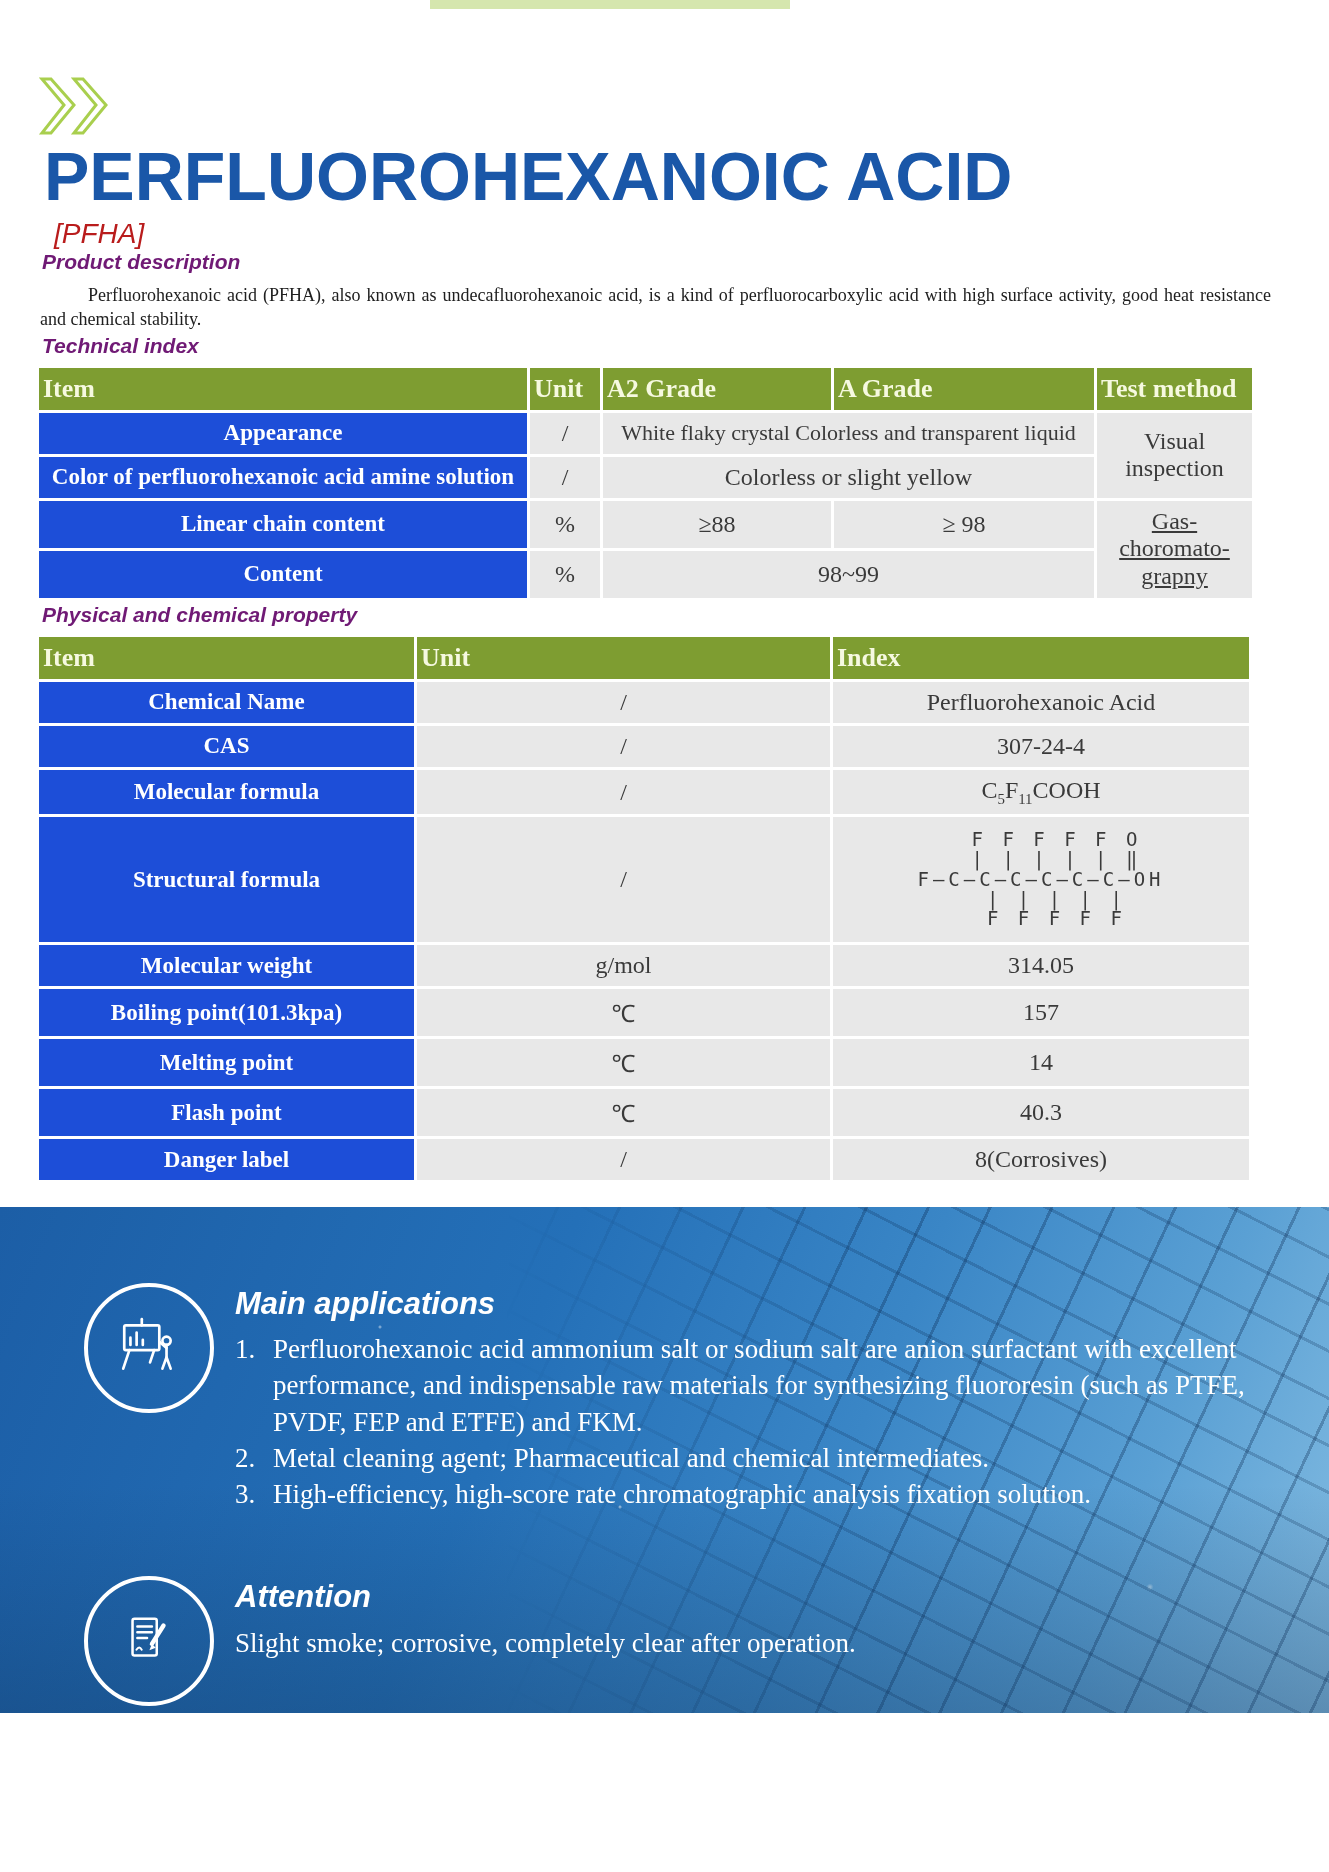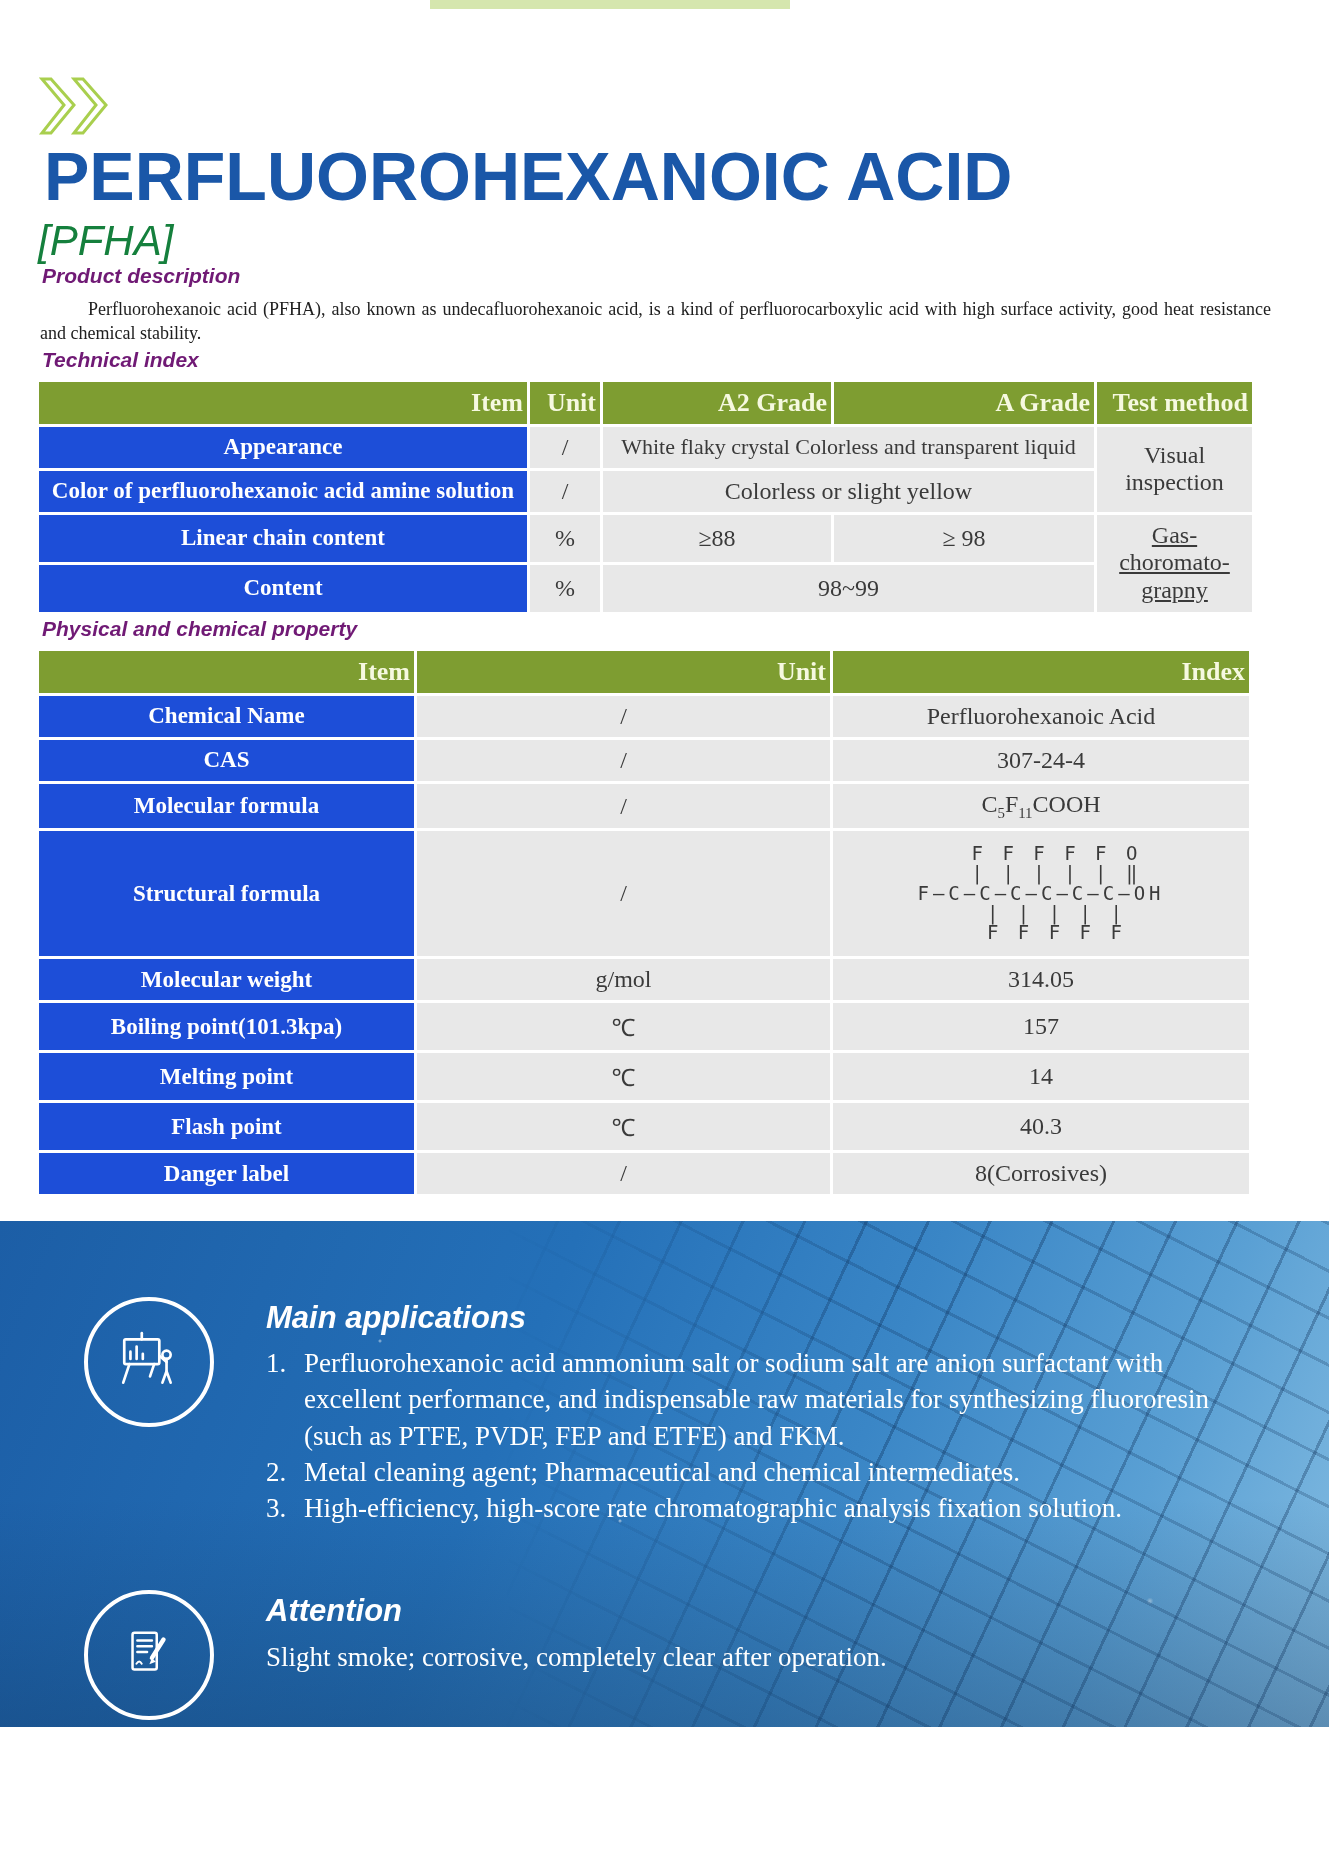--- a/index.html
+++ b/index.html
@@ -12,41 +12,41 @@
 
   .content { padding:0 56px 0 38px; }
 
   .chevrons { margin-top:76px; display:block; }
 
   h1.title {
     margin:4px 0 0 6px; font-family:"Liberation Sans", sans-serif;
     font-size:68px; font-weight:bold; color:#1a57a8; letter-spacing:0; line-height:1.0;
   }
   .pfha {
-    margin:10px 0 0 0; font-family:"Liberation Sans", sans-serif; font-style:italic;
-    font-size:42px; color:#15803d; line-height:1.0;
+    margin:10px 0 0 16px; font-family:"Liberation Sans", sans-serif; font-style:italic;
+    font-size:28px; color:#b91c1c; line-height:1.0;
   }
   h2.sec {
     margin:2px 0 0 4px; font-family:"Liberation Sans", sans-serif; font-style:italic;
     font-weight:bold; font-size:21px; color:#701a75; line-height:1.1;
   }
   .desc-body {
     margin:10px 2px 0 2px; font-size:18px; line-height:1.35; text-align:justify;
     text-indent:48px; color:#202020;
   }
   .sp-tech { margin-top:66px; }
   .sp-phys { margin-top:28px; }
 
   table.tbl {
     border-collapse:separate; border-spacing:3px; table-layout:fixed;
     margin-top:8px; margin-left:-2px;
   }
   table.tbl th {
     background:#7e9d31; color:#f6f9e0; font-weight:bold; font-size:26px;
-    padding:6px 4px; text-align:right;
+    padding:6px 4px; text-align:left;
   }
   table.tbl td { text-align:center; vertical-align:middle; }
   td.lbl { background:#1d4ed8; color:#ffffff; font-weight:bold; font-size:23px; padding:7px 6px; }
   td.val { background:#e8e8e8; color:#3a3a3a; font-size:24px; padding:7px 6px; }
   td.val.tight { font-size:22px; white-space:nowrap; padding-left:2px; padding-right:2px; }
   td.val.pre { white-space:pre-line; line-height:1.15;text-decoration:underline; }
   .sub { font-size:0.62em; vertical-align:sub; }
   pre.sf {
     margin:6px 0; font-family:"DejaVu Sans Mono", monospace; font-size:19px;
     letter-spacing:4px; line-height:1.04; display:inline-block; text-align:center; color:#3a3a3a;
@@ -70,21 +70,21 @@
     -webkit-mask-image:linear-gradient(90deg, transparent 38%, #000 66%);
             mask-image:linear-gradient(90deg, transparent 38%, #000 66%);
   }
   .blue::after {
     content:""; position:absolute; inset:0;
     background:linear-gradient(to top, rgba(16,52,92,.35), rgba(16,52,92,0) 45%);
     pointer-events:none;
   }
   .blue-inner { position:relative; z-index:2; padding:76px 64px 0 84px; }
 
-  .media { display:flex; align-items:flex-start; gap:52px; }
+  .media { display:flex; align-items:flex-start; gap:21px; }
   .media + .media { margin-top:64px; }
   .circle {
     flex:0 0 auto; width:122px; height:122px; border-radius:50%;
     border:4px solid #ffffff; display:flex; align-items:center; justify-content:center;
   }
 
   .blue-h {
     margin:4px 0 10px 0; font-family:"Liberation Sans", sans-serif; font-style:italic;
     font-weight:bold; font-size:31px; color:#ffffff; line-height:1.1;
   }

